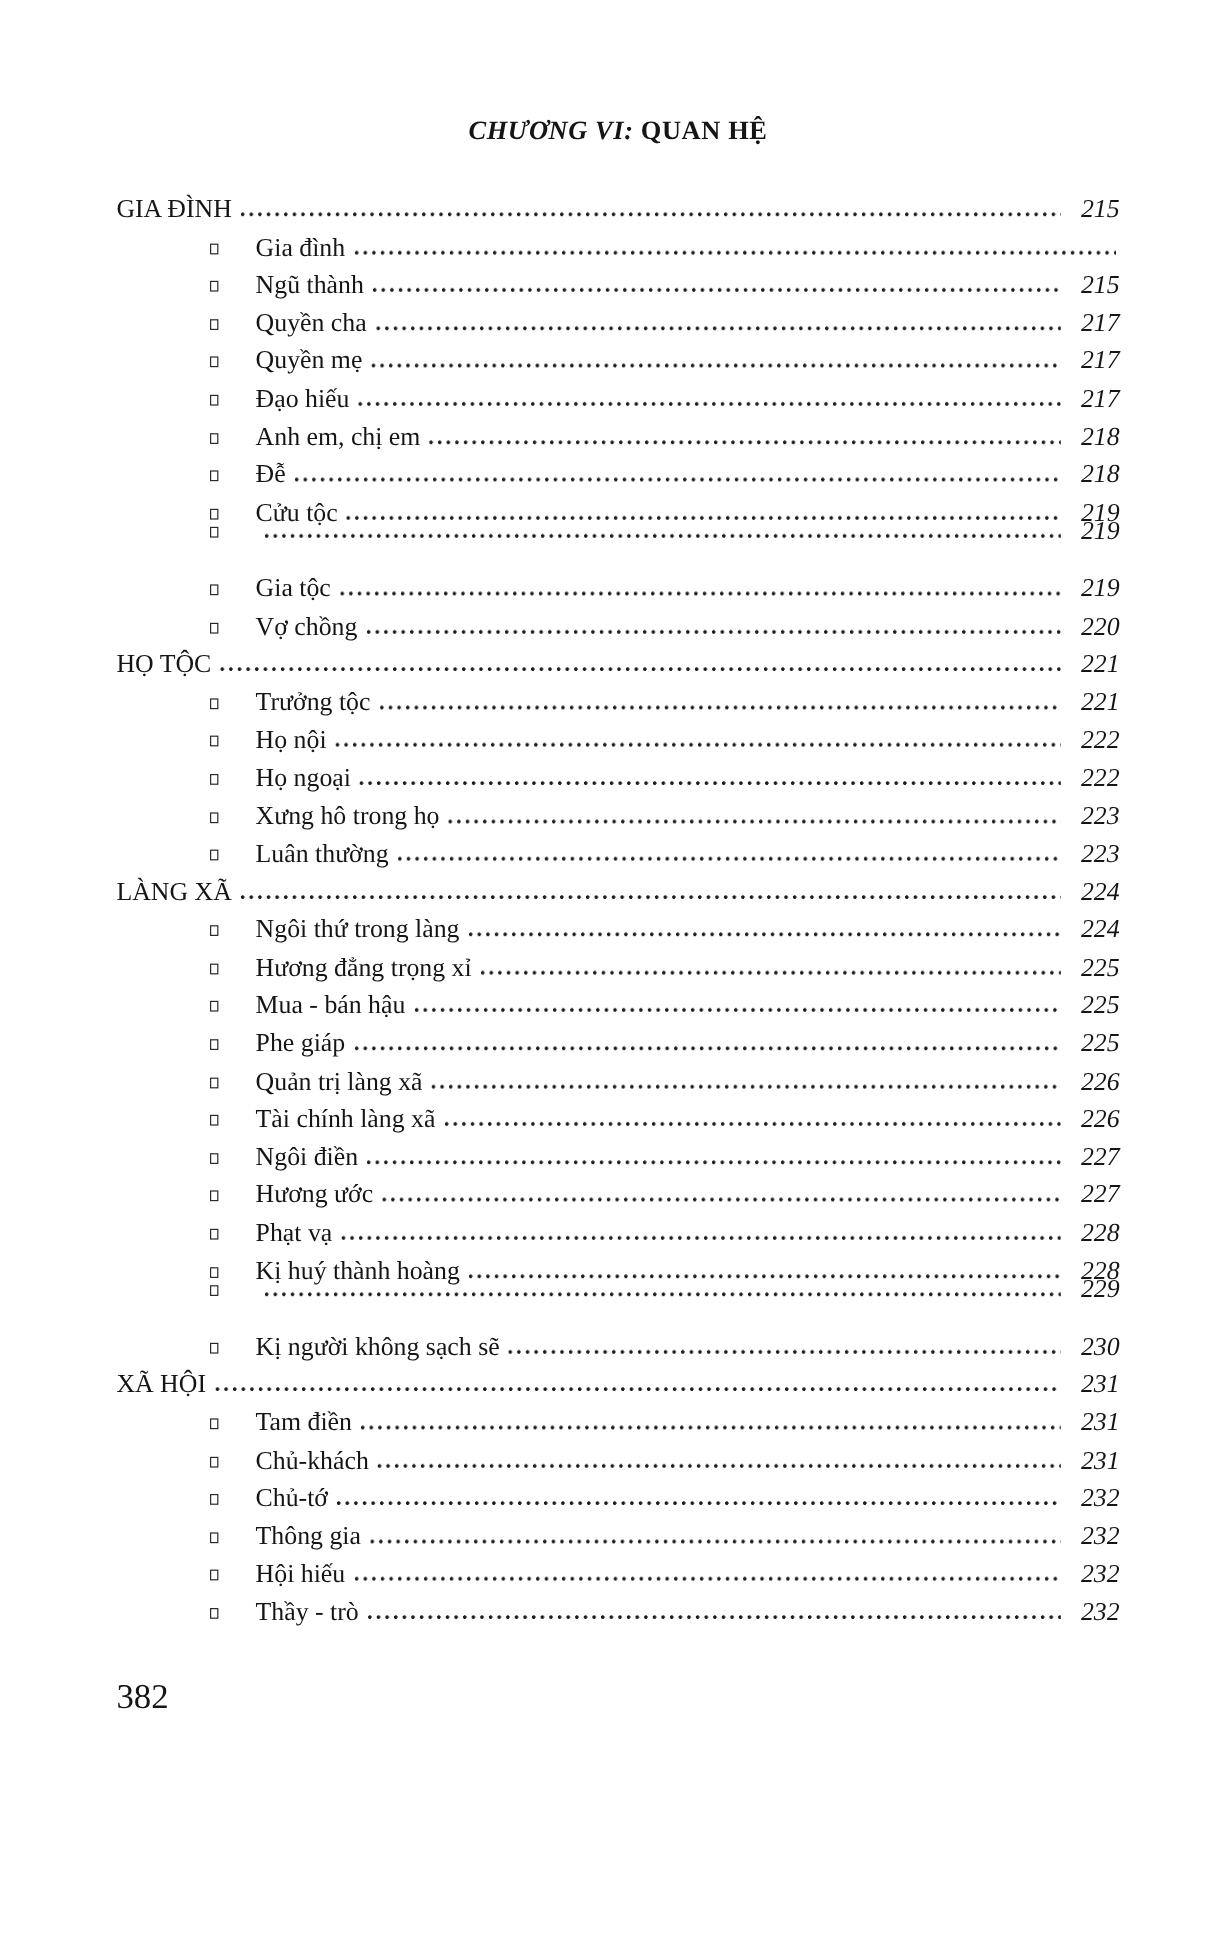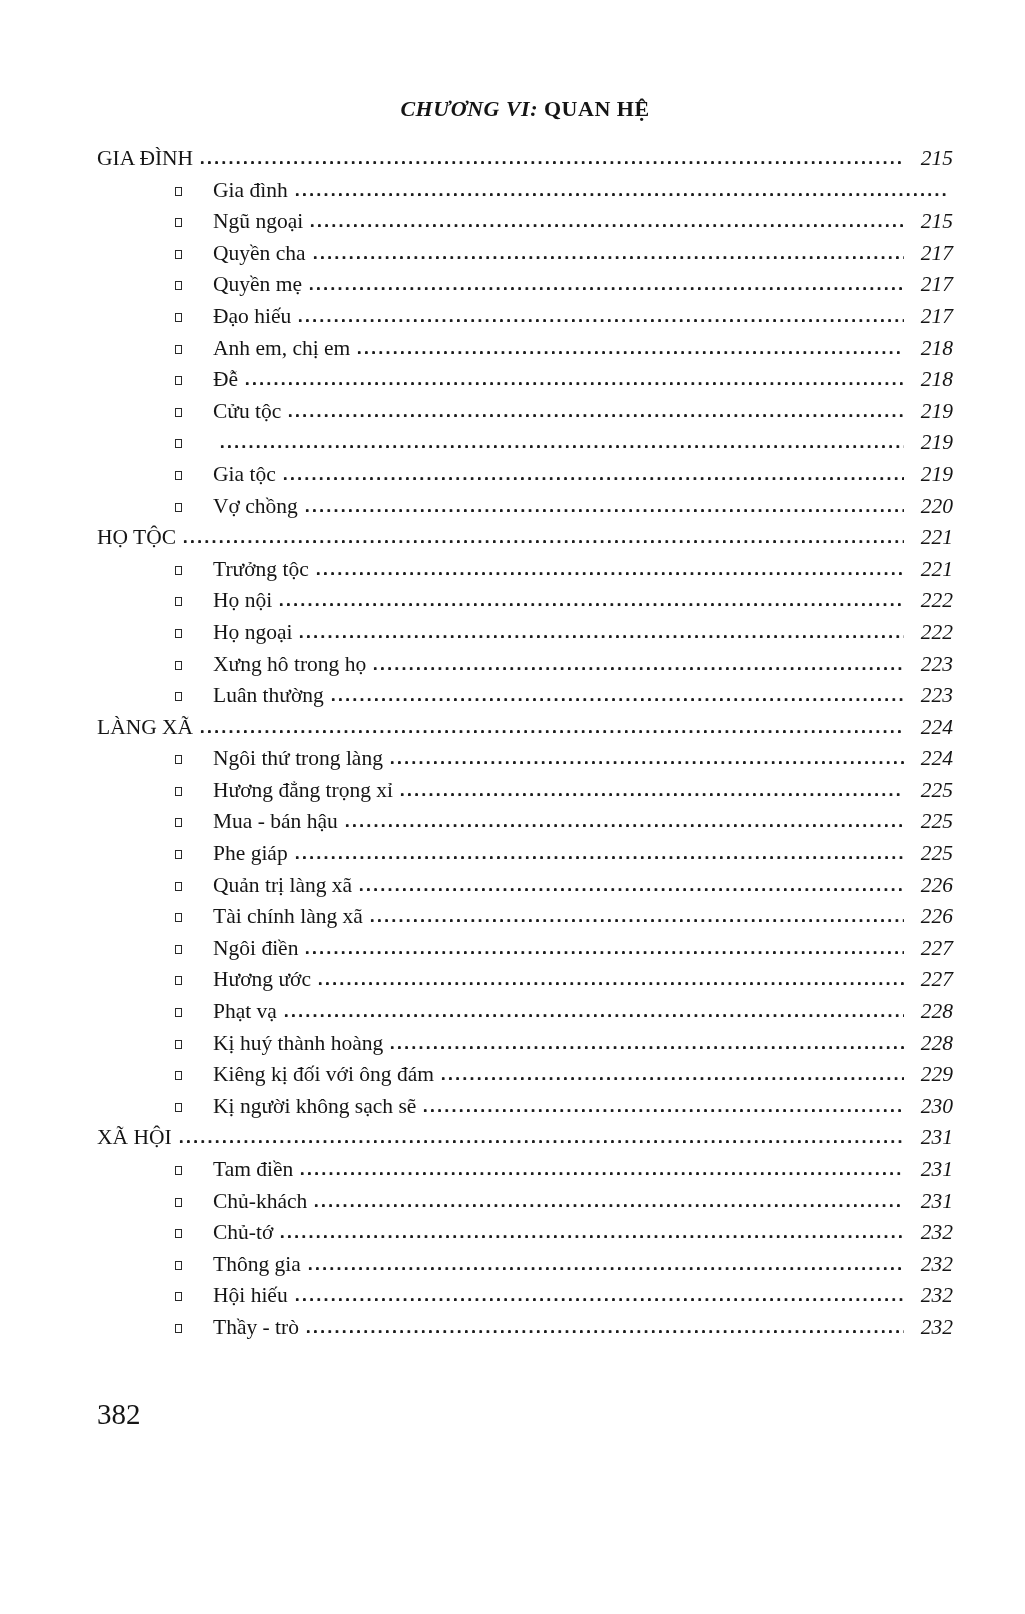--- a/index.html
+++ b/index.html
@@ -7,21 +7,21 @@
   body {
     width: 1025px;
     height: 1614px;
     font-family: "Liberation Serif", "DejaVu Serif", serif;
     color: #151515;
     overflow: hidden;
   }
   .page {
     width: 1025px;
     height: 1614px;
-    padding: 96px 72px 0 97px;
+    padding: 96px 92px 0 97px;
     background: #ffffff;
     position: relative;
   }
   .title {
     text-align: center;
     font-size: 22px;
     font-weight: bold;
     letter-spacing: 0.5px;
     margin-bottom: 21px;
     white-space: nowrap;
@@ -38,21 +38,21 @@
   }
   .row.item { padding-left: 78px; }
   .bullet {
     flex: none;
     width: 7px;
     height: 9px;
     border: 1.3px solid #2a2a2a;
     margin-right: 31px;
     transform: translateY(-1px);
   }
-  .label { flex: none; }
+  .label { flex: none; margin-top: 16px; }
   .leader {
     flex: 1;
     height: 5px;
     margin: 0 3px 0 7px;
     background-image: radial-gradient(circle at 2.2px 2.6px, #1c1c1c 1.25px, transparent 1.75px);
     background-size: 7.2px 5px;
     background-repeat: repeat-x;
   }
   .pagenum {
     flex: none;
@@ -79,21 +79,21 @@
         <span class="pagenum">215</span>
       </div>
       <div class="row item">
         <span class="bullet"></span>
         <span class="label">Gia đình</span>
         <span class="leader"></span>
         <span class="pagenum empty"></span>
       </div>
       <div class="row item">
         <span class="bullet"></span>
-        <span class="label">Ngũ ngoại</span>
+        <span class="label">Ngũ thành</span>
         <span class="leader"></span>
         <span class="pagenum">215</span>
       </div>
       <div class="row item">
         <span class="bullet"></span>
         <span class="label">Quyền cha</span>
         <span class="leader"></span>
         <span class="pagenum">217</span>
       </div>
       <div class="row item">
@@ -238,21 +238,20 @@
         <span class="pagenum">228</span>
       </div>
       <div class="row item">
         <span class="bullet"></span>
         <span class="label">Kị huý thành hoàng</span>
         <span class="leader"></span>
         <span class="pagenum">228</span>
       </div>
       <div class="row item">
         <span class="bullet"></span>
-        <span class="label">Kiêng kị đối với ông đám</span>
         <span class="leader"></span>
         <span class="pagenum">229</span>
       </div>
       <div class="row item">
         <span class="bullet"></span>
         <span class="label">Kị người không sạch sẽ</span>
         <span class="leader"></span>
         <span class="pagenum">230</span>
       </div>
       <div class="row section">

